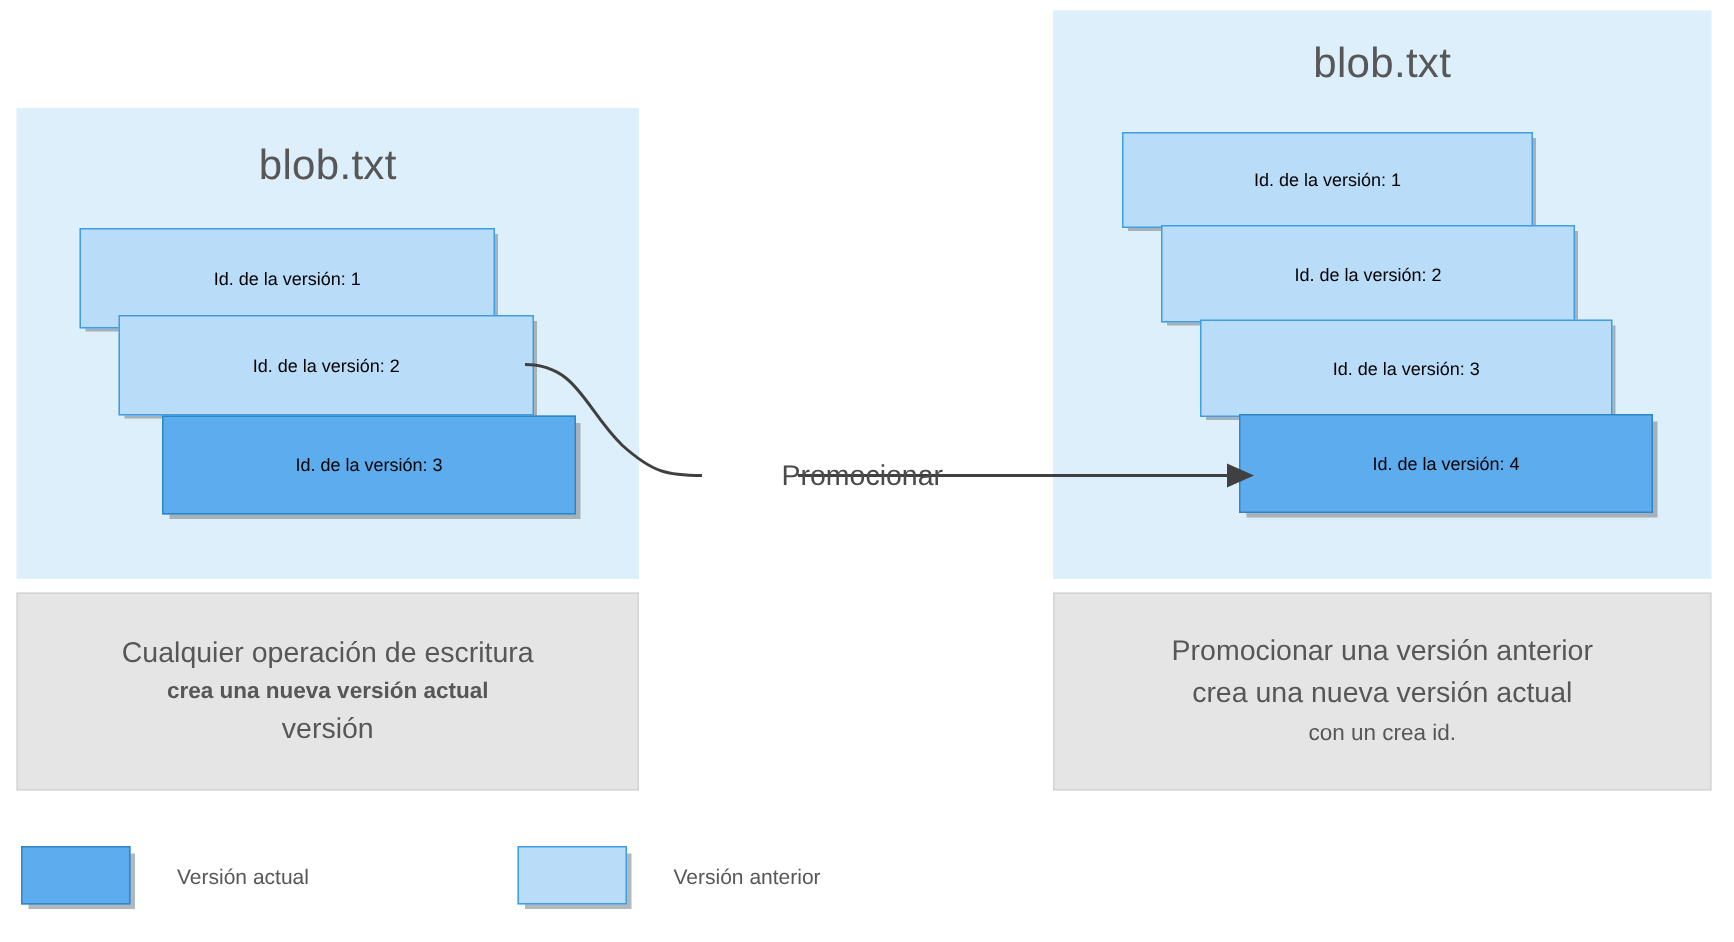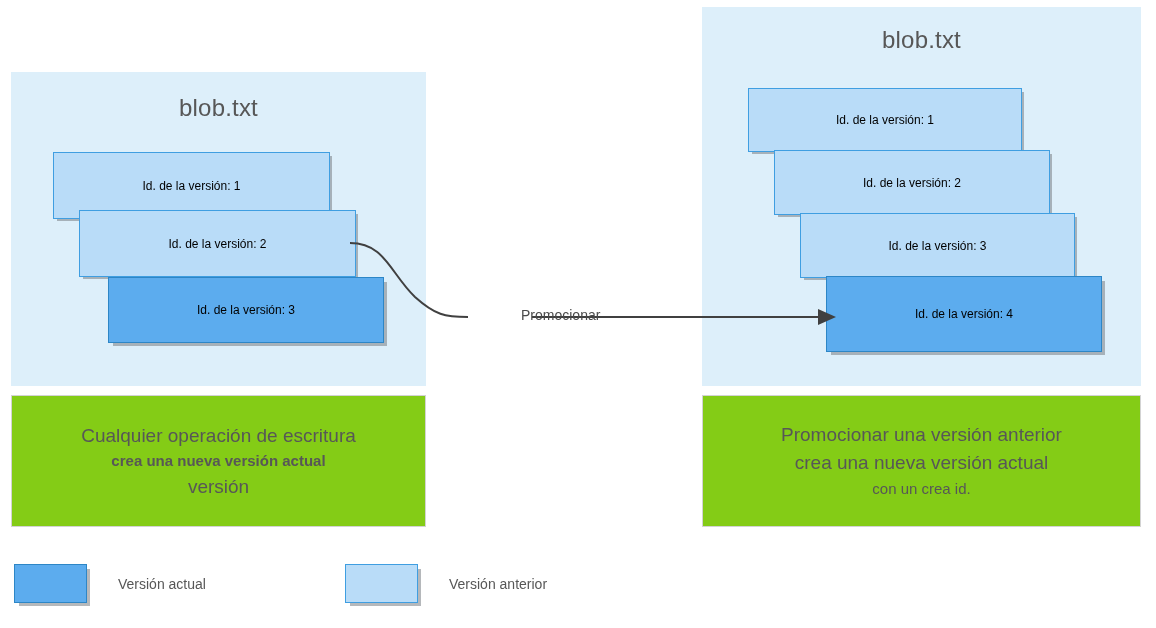--- a/index.html
+++ b/index.html
@@ -24,21 +24,21 @@
   }
   #panel-left  { left: 11px;  top: 72px; width: 415px; height: 314px; }
   #panel-right { left: 702px; top: 7px;  width: 439px; height: 379px; }
 
   .panel-title {
     position: absolute;
     left: 0;
     right: 0;
     text-align: center;
     color: #575757;
-    font-size: 24px;
+    font-size: 28px;
     letter-spacing: .2px;
     white-space: nowrap;
   }
   #panel-left  .panel-title { top: 22px; }
   #panel-right .panel-title { top: 19px; }
 
   
   .vbox {
     position: absolute;
     box-sizing: border-box;
@@ -62,46 +62,46 @@
 
   
   #l-v1 { left: 42px;  top: 80px;  width: 277px; height: 67px; }
   #l-v2 { left: 68px;  top: 138px; width: 277px; height: 67px; }
   #l-v3 { left: 97px;  top: 205px; width: 276px; height: 66px; }
 
   
   #r-v1 { left: 46px;  top: 81px;  width: 274px; height: 64px; }
   #r-v2 { left: 72px;  top: 143px; width: 276px; height: 65px; }
   #r-v3 { left: 98px;  top: 206px; width: 275px; height: 65px; }
-  #r-v4 { left: 124px; top: 269px; width: 276px; height: 76px; }
+  #r-v4 { left: 124px; top: 269px; width: 276px; height: 66px; }
 
   
   #connector {
     position: absolute;
     left: 340px;
     top: 215px;
     width: 500px;
     height: 120px;
     overflow: visible;
     pointer-events: none;
   }
   #promote-label {
     position: absolute;
     left: 521px;
     top: 307px;
-    font-size: 14px;
+    font-size: 19px;
     color: #4a4a4a;
     white-space: nowrap;
   }
 
   
   .caption {
     position: absolute;
     box-sizing: border-box;
-    background: #84cc16;
+    background: #e5e5e5;
     border: 1px solid #d3d3d3;
     display: flex;
     flex-direction: column;
     align-items: center;
     justify-content: center;
     text-align: center;
     color: #575757;
   }
   #caption-left  { left: 11px;  top: 395px; width: 415px; height: 132px; }
   #caption-right { left: 702px; top: 395px; width: 439px; height: 132px; text-align: center; }

